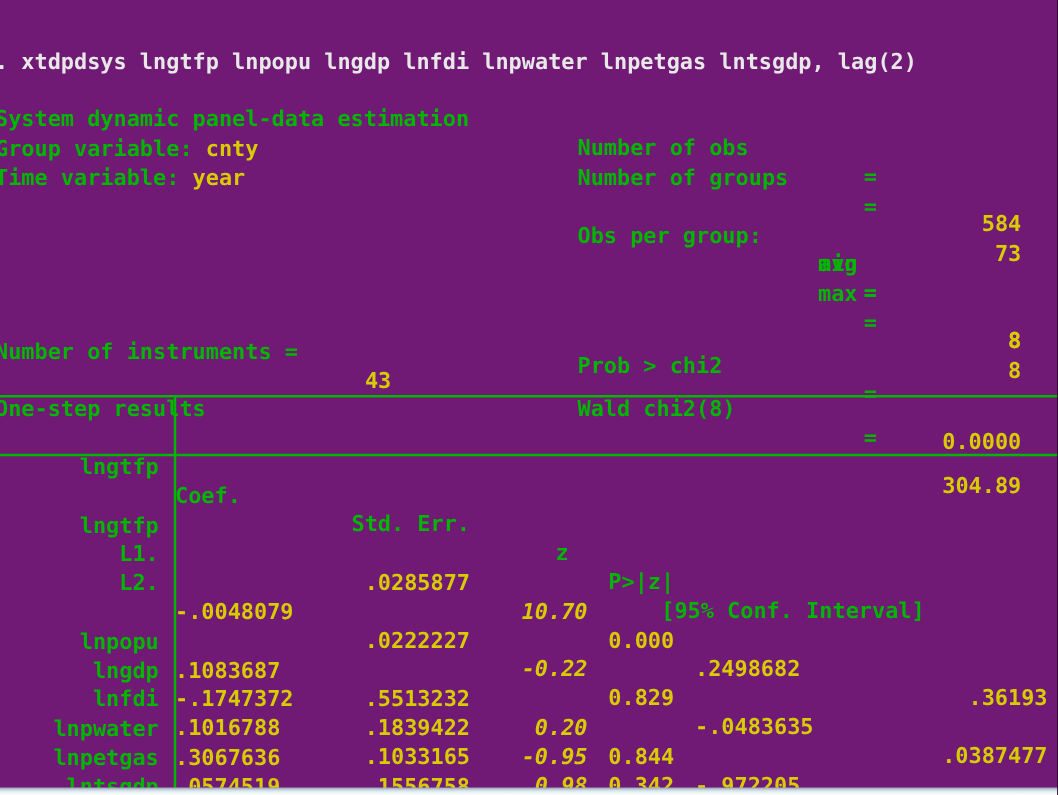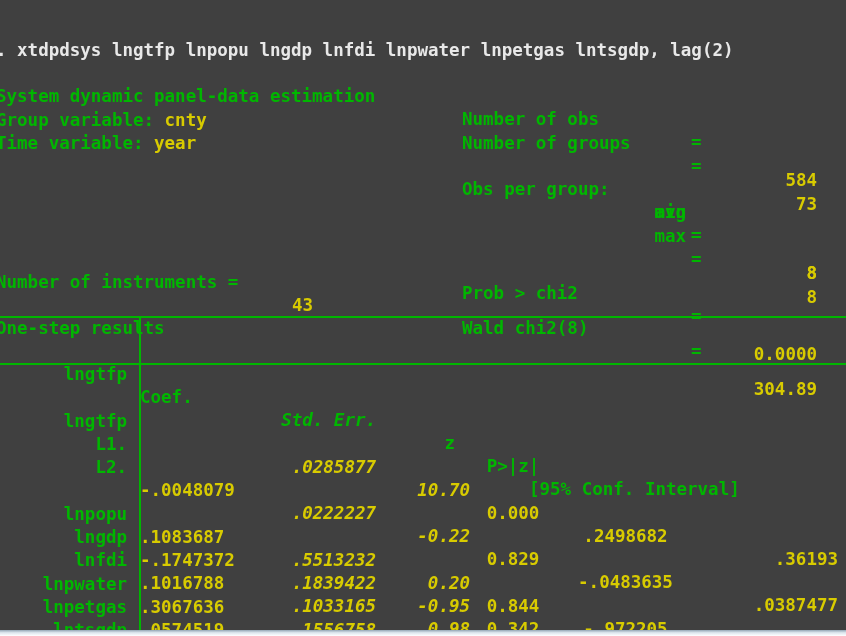--- a/index.html
+++ b/index.html
@@ -1,36 +1,36 @@
 <!DOCTYPE html>
 <html><head>
 <meta charset="utf-8">
 <style>
   html,body{margin:0;padding:0;background:#000;}
   .screen{
-    position:relative;width:846px;height:636px;background:#404040;overflow:hidden;
+    position:relative;width:846px;height:636px;background:#701a75;overflow:hidden;
     font-family:"DejaVu Sans Mono","Liberation Mono",monospace;
     font-size:17.5px;font-weight:700;
   }
   .line{position:absolute;left:0;width:846px;height:23px;line-height:23px;white-space:pre;}
   .green{color:#00b600;}
   .yellow{color:#d8cb00;}
   .white{color:#e8e8e8;}
   .ll{position:absolute;left:-4px;white-space:pre;}          
   .sl{position:absolute;left:462px;white-space:pre;}         
   .se{position:absolute;left:691px;}                         
   .sv{position:absolute;left:697px;width:120px;text-align:right;margin-top:15px;} 
   .kr{position:absolute;left:586px;width:100px;text-align:right;} 
   .iv{position:absolute;left:220px;width:93px;text-align:right;}  
   .tl{position:absolute;left:-4px;width:131px;text-align:right;}  
   .c1{position:absolute;left:140px;width:122px;text-align:left;}
-  .c2{position:absolute;left:266px;width:110px;text-align:right;font-style:italic;}
+  .c2{position:absolute;left:266px;width:110px;text-align:right;}
   .c3{position:absolute;left:380px;width:90px;text-align:right;font-style:italic;}
   .c4{position:absolute;left:474px;width:78px;text-align:center;}
-  .c5{position:absolute;left:556px;width:139px;text-align:center;}
+  .c5{position:absolute;left:556px;width:139px;text-align:left;}
   .c6{position:absolute;left:700px;width:138px;text-align:right;}
   .hz{position:absolute;left:380px;width:75px;text-align:right;}
   .hci{position:absolute;left:529px;width:278px;text-align:left;}
   .hrule{position:absolute;left:0;width:846px;height:2px;background:#00b600;}
   .vbar{position:absolute;left:139px;width:2px;background:#00b600;}
   .bottom-edge{position:absolute;left:0;top:630px;width:846px;height:6px;
     background:linear-gradient(180deg,#93a5b4 0%,#dde6ee 45%,#ffffff 100%);}
 </style>
 </head>
 <body>

